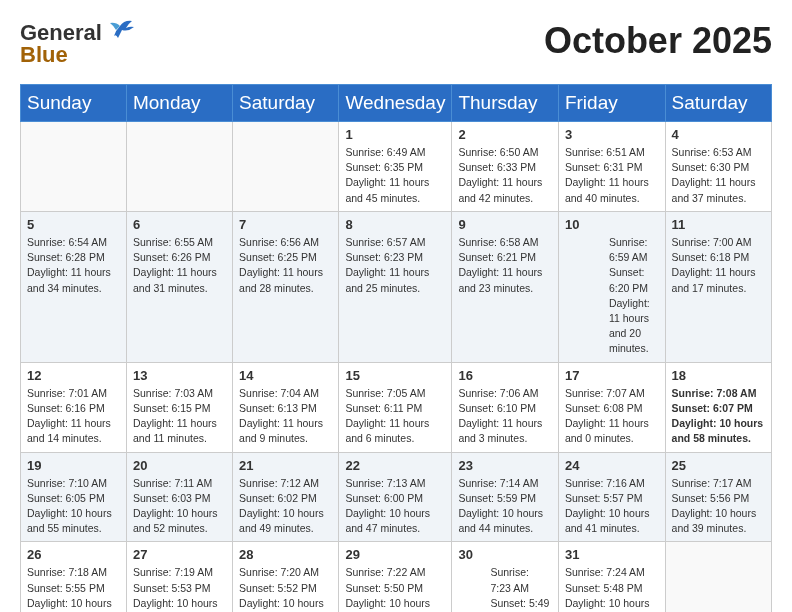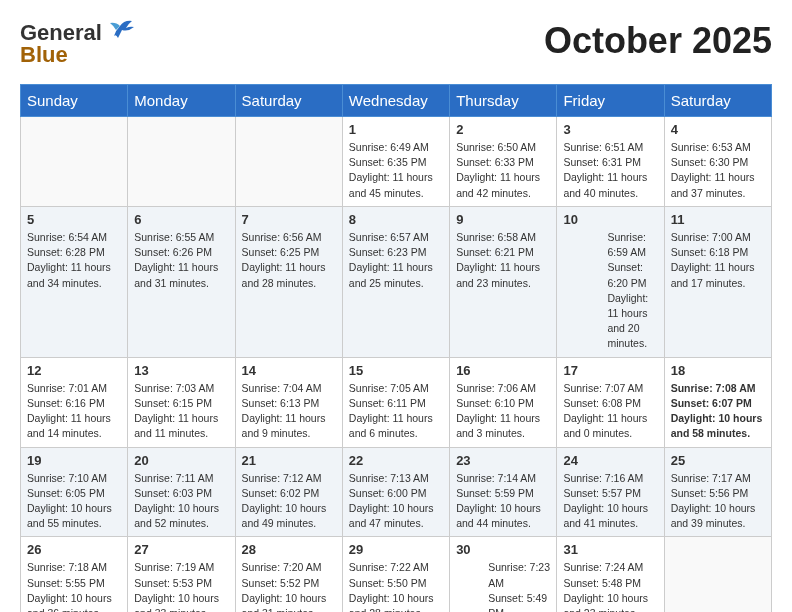--- a/index.html
+++ b/index.html
@@ -34,21 +34,21 @@
       color: #444;
     }
     .calendar {
       width: 100%;
       border-collapse: collapse;
       border: 1px solid #ccc;
     }
     .calendar th {
       background: #2a6dc4;
       color: #fff;
-      font-size: 15px;
+      font-size: 19px;
       padding: 7px 6px;
       text-align: left;
       border: 1px solid #4a8dd4;
       font-weight: normal;
     }
     .calendar td {
       border: 1px solid #ccc;
       vertical-align: top;
       padding: 5px 6px;
       width: 107px;

